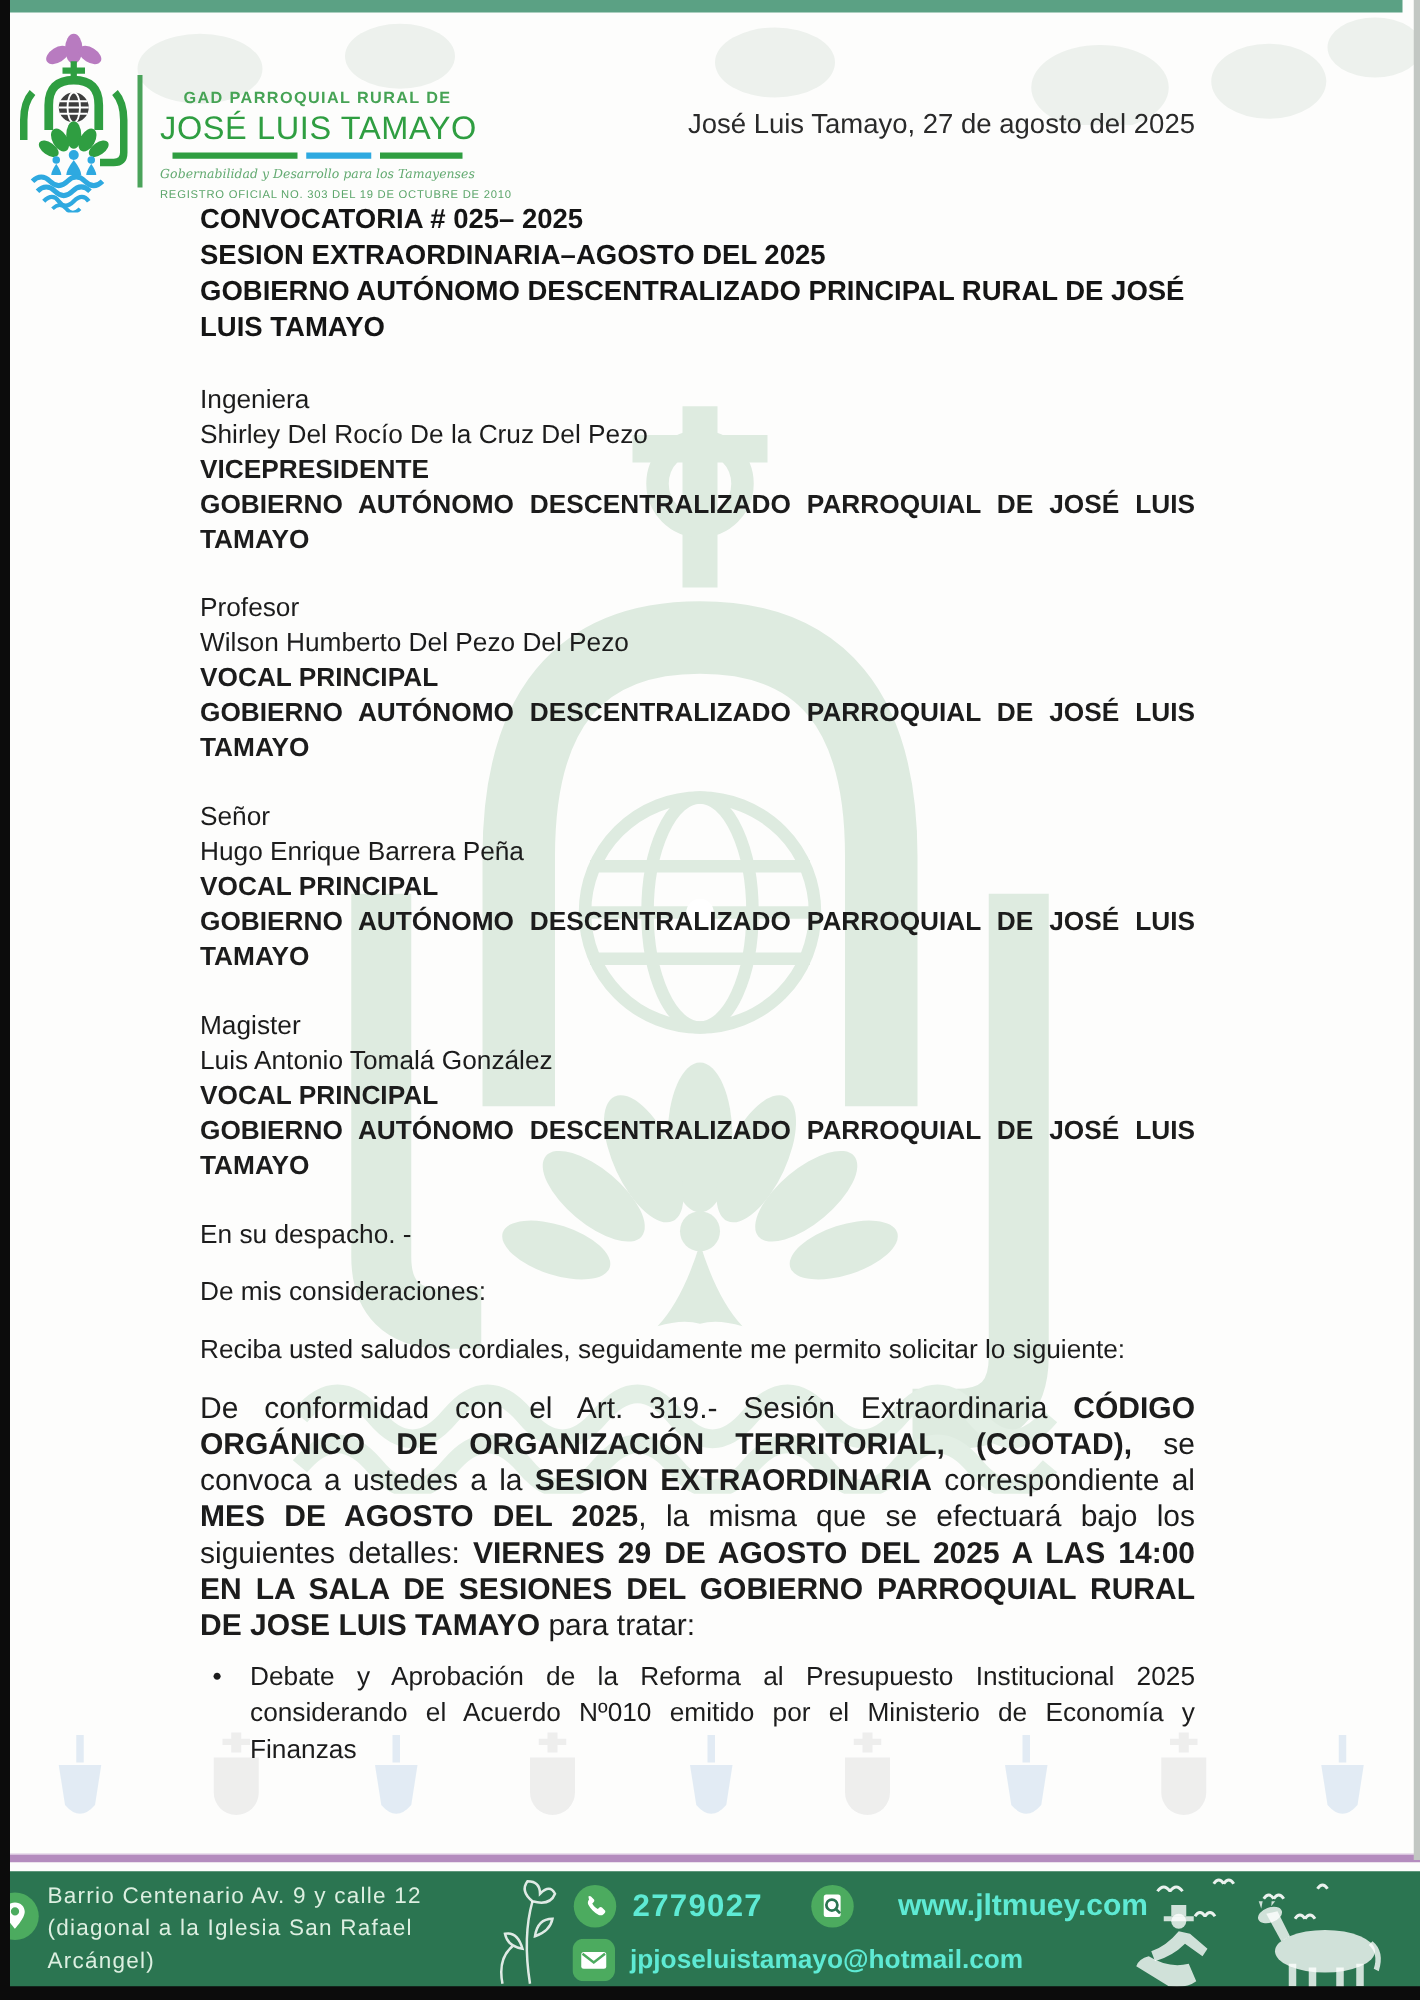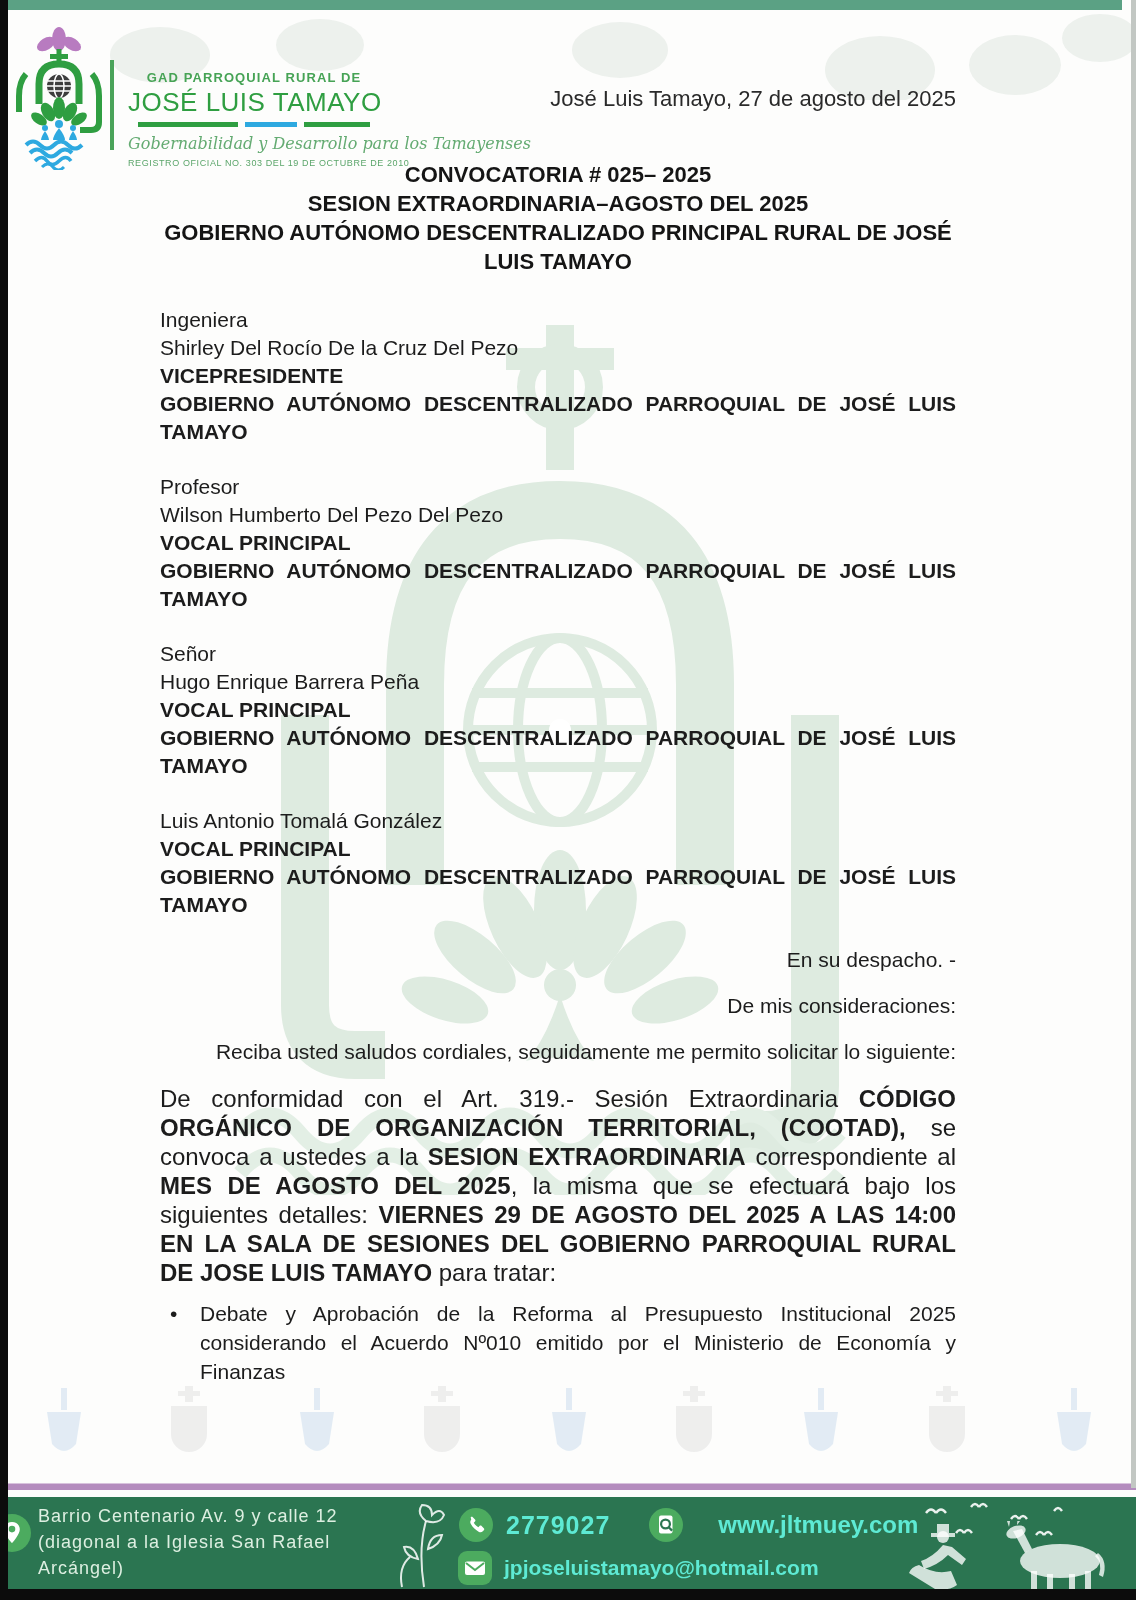--- a/index.html
+++ b/index.html
@@ -22,35 +22,35 @@
   .logo{position:absolute;left:4px;top:10px;width:94px;height:146px;}
   .logo-divider{position:absolute;left:102px;top:46px;width:4px;height:90px;background:#4aa35a;}
   .logo-text{position:absolute;left:120px;top:56px;width:252px;text-align:center;}
   .org-small{font-size:13px;letter-spacing:1.1px;color:#46a355;font-weight:bold;}
   .org-name{font-size:26px;font-weight:normal;color:#2f9e41;letter-spacing:.5px;margin-top:2px;white-space:nowrap;}
   .underline{display:flex;gap:7px;justify-content:center;margin-top:4px;}
   .underline span{height:5px;display:block;}
   .u-g1{width:100px;background:#2f9e41;}
   .u-b{width:52px;background:#2ea9e0;}
   .u-g2{width:66px;background:#2f9e41;}
-  .tagline{font-family:"DejaVu Serif",serif;font-style:italic;font-size:16px;color:#64ab72;margin-top:7px;white-space:nowrap;}
+  .tagline{font-family:"DejaVu Serif",serif;font-style:italic;font-size:10px;color:#64ab72;margin-top:7px;white-space:nowrap;}
   .registro{font-size:9px;letter-spacing:.6px;color:#5ba56a;margin-top:5px;white-space:nowrap;}
 
   .dateline{position:absolute;left:0;top:86px;width:956px;text-align:right;font-size:22px;color:#2a2a2a;z-index:2;}
 
-  .title{position:absolute;left:160px;top:160px;width:796px;text-align:center;
+  .title{position:absolute;left:160px;top:160px;width:796px;
          font-size:22px;font-weight:bold;line-height:29px;color:#151515;z-index:2;}
 
   
   .doc-body{position:absolute;left:160px;top:298px;width:796px;padding-top:8px;
             font-size:21px;line-height:28px;z-index:2;}
   .addr-block{margin:0 0 27px 0;}
   .addr-block .role,.addr-block .org{font-weight:bold;}
   .addr-block .org{text-align:justify;}
-  .plain{margin:0 0 18px 0;text-align:right;}
+  .plain{margin:0 0 18px 0;}
   .main-par{margin:10px 0 0 0;font-size:24px;line-height:29px;text-align:justify;}
   .b{font-weight:bold;}
   ul.agenda{margin:12px 0 0 0;padding:0 0 0 40px;list-style:none;}
   ul.agenda li{position:relative;text-align:justify;line-height:29px;font-size:21px;}
   ul.agenda li::before{content:"\2022";position:absolute;left:-30px;top:0;font-size:21px;}
 
   
   .footer{position:absolute;left:0;top:1483px;width:1136px;z-index:5;}
   .f-purple{height:7px;background:#b48cbe;box-shadow:0 1px 0 #d8c3dd inset;}
   .f-gap{height:7px;background:#fdfdfc;}
@@ -250,20 +250,21 @@
     </div>
 
     <div class="addr-block">
       <div>Señor</div>
       <div>Hugo Enrique Barrera Peña</div>
       <div class="role">VOCAL PRINCIPAL</div>
       <div class="org">GOBIERNO AUTÓNOMO DESCENTRALIZADO PARROQUIAL DE JOSÉ LUIS TAMAYO</div>
     </div>
 
     <div class="addr-block">
+      <div>Magister</div>
       <div>Luis Antonio Tomalá González</div>
       <div class="role">VOCAL PRINCIPAL</div>
       <div class="org">GOBIERNO AUTÓNOMO DESCENTRALIZADO PARROQUIAL DE JOSÉ LUIS TAMAYO</div>
     </div>
 
     <p class="plain">En su despacho. -</p>
     <p class="plain">De mis consideraciones:</p>
     <p class="plain">Reciba usted saludos cordiales, seguidamente me permito solicitar lo siguiente:</p>
 
     <p class="main-par"><span>De conformidad con el Art. 319.- Sesión Extraordinaria </span><span class="b">CÓDIGO ORGÁNICO DE ORGANIZACIÓN TERRITORIAL, (COOTAD),</span><span> se convoca a ustedes a la </span><span class="b">SESION EXTRAORDINARIA</span><span> correspondiente al </span><span class="b">MES DE AGOSTO DEL 2025</span><span>, la misma que se efectuará bajo los siguientes detalles: </span><span class="b">VIERNES 29 DE AGOSTO DEL 2025 A LAS 14:00 EN LA SALA DE SESIONES DEL GOBIERNO PARROQUIAL RURAL DE JOSE LUIS TAMAYO</span><span> para tratar:</span></p>

